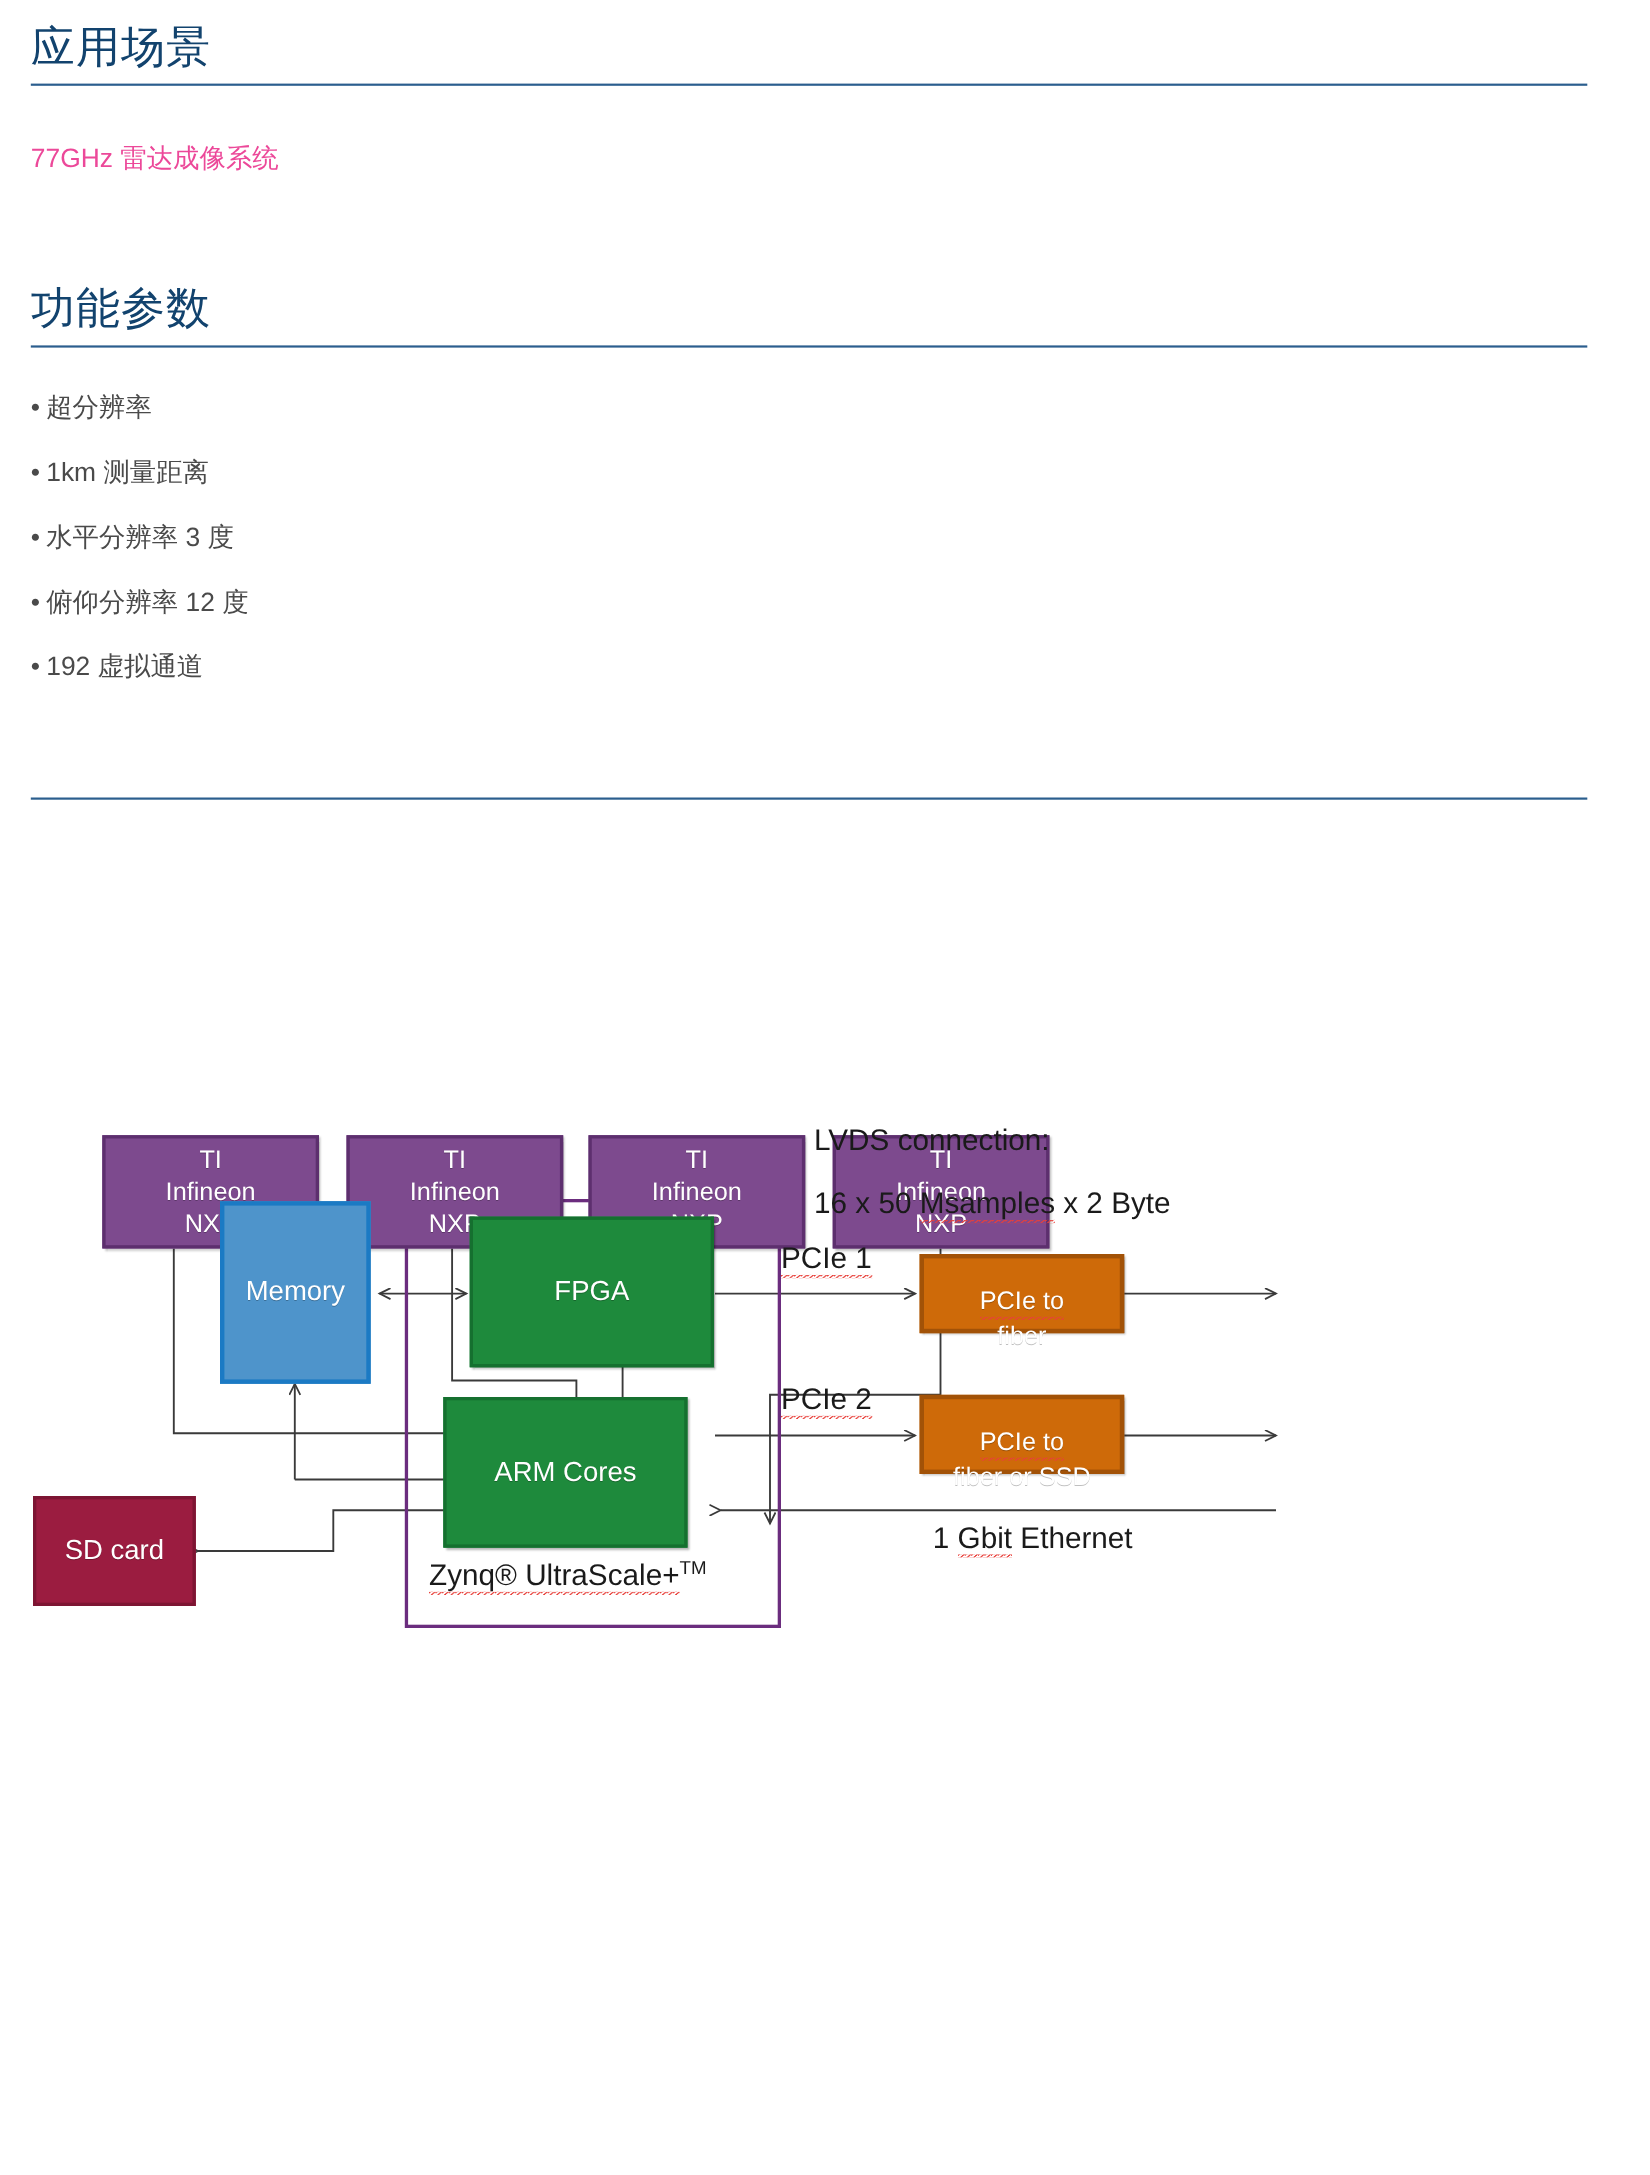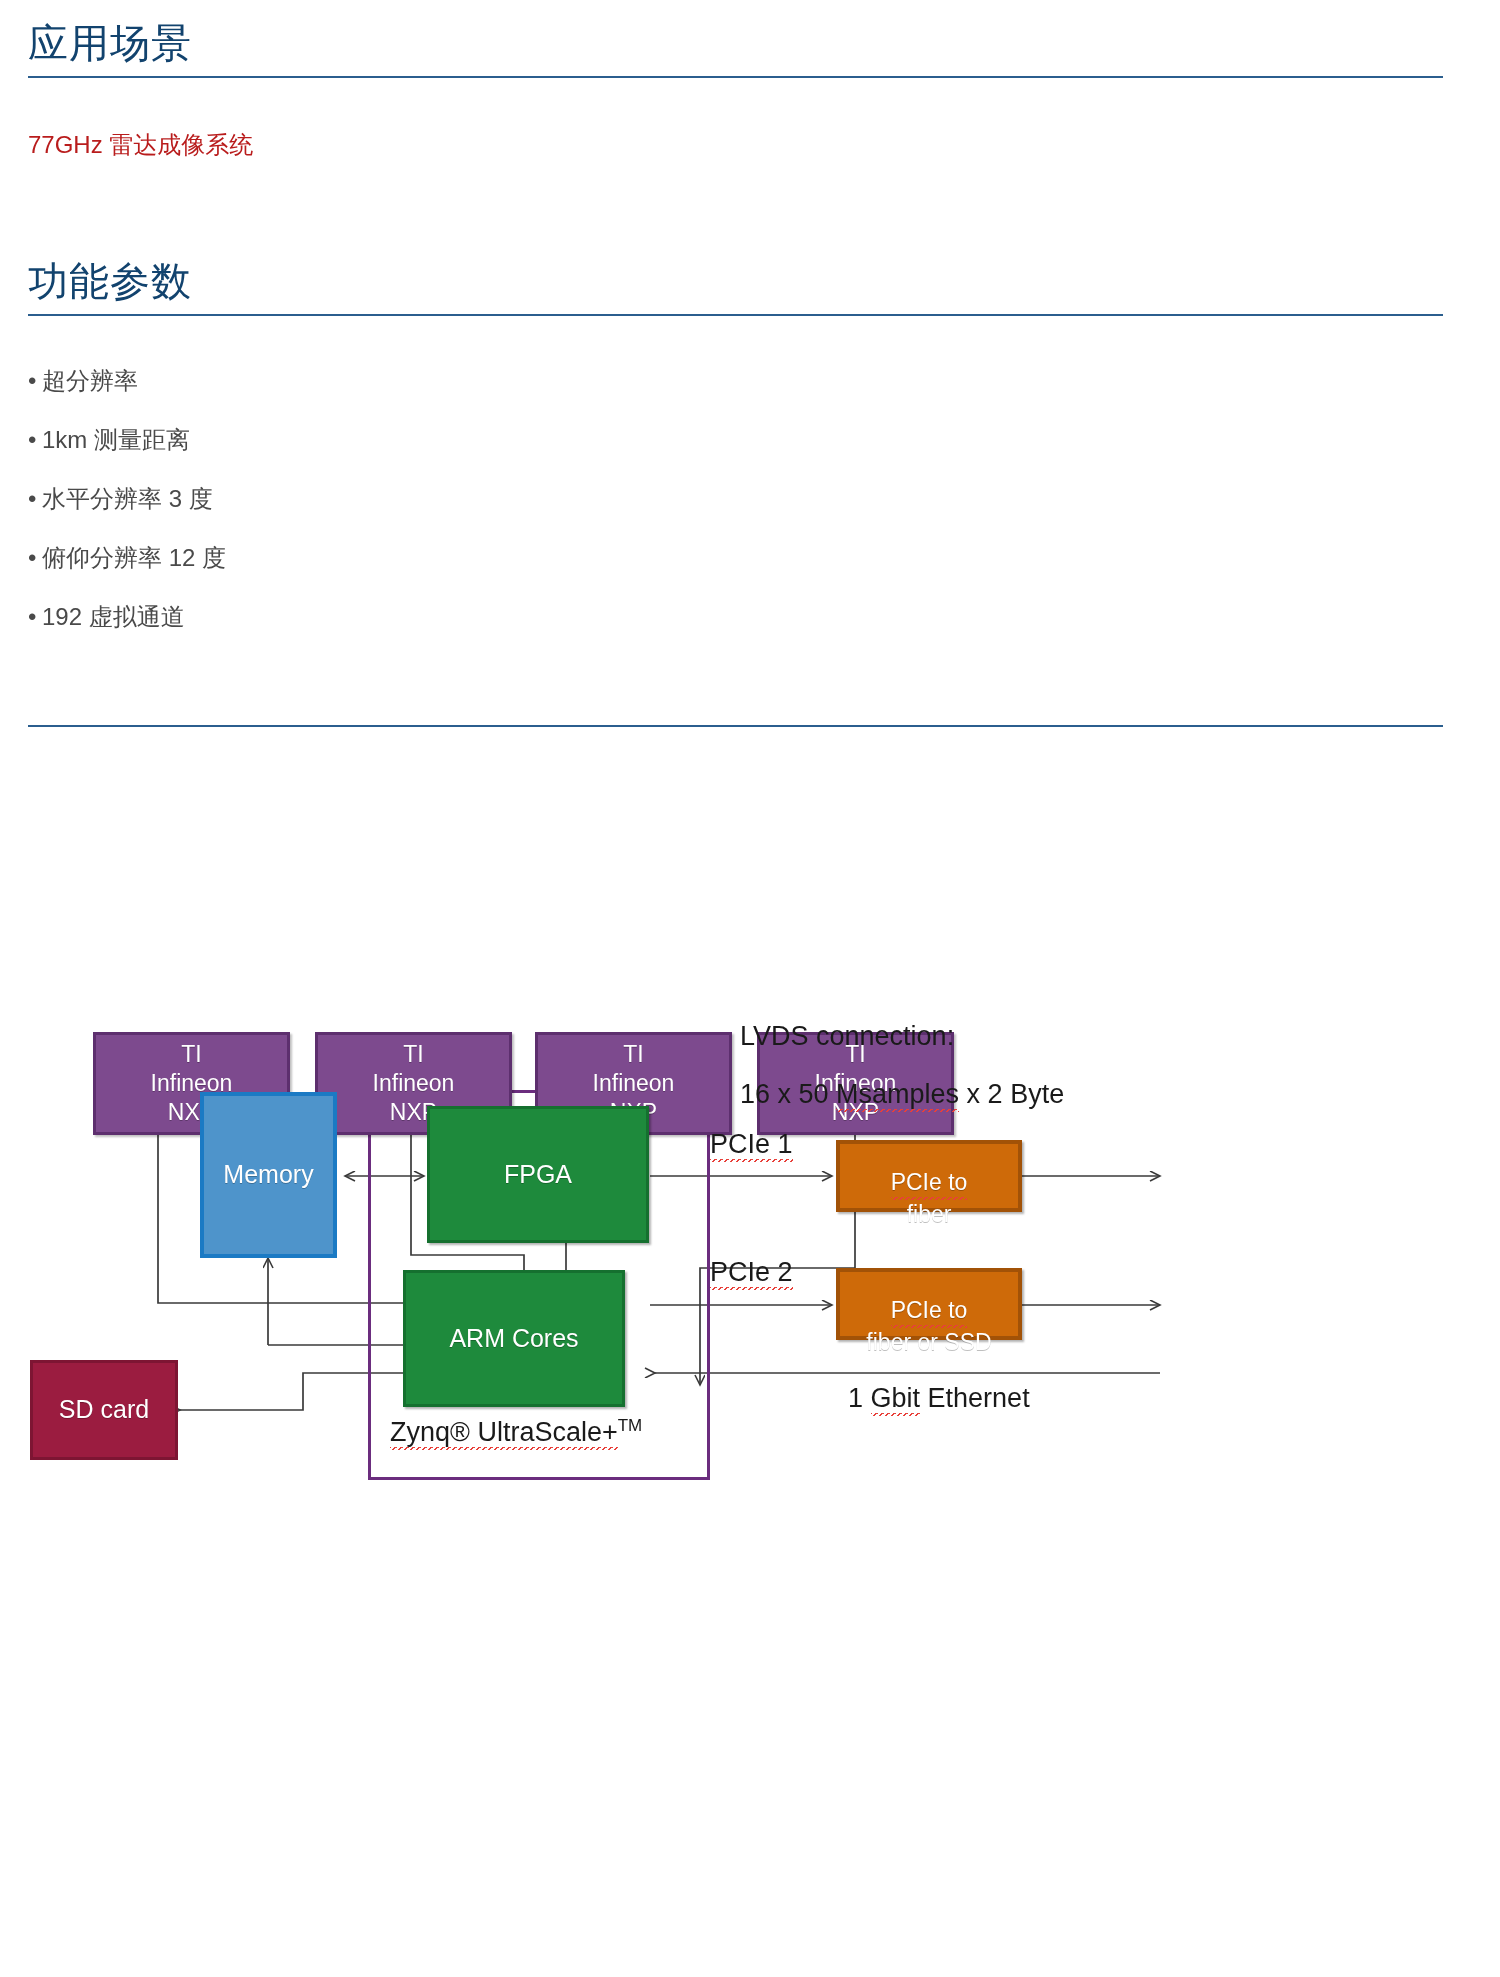--- a/index.html
+++ b/index.html
@@ -23,21 +23,21 @@
     line-height:1.15;
     white-space:nowrap;
   }
   .sec-rule{
     margin-top:10px;
     border-bottom:2px solid #2b5e8e;
     width:1415px;
   }
   .body-text{
     font-size:24px;
-    color:#b91c1c;
+    color:#ec4899;
     line-height:1.4;
   }
   .bullets{margin:0;padding:0;list-style:none;}
   .bullets li{
     font-size:24px;
     color:#4a4a4a;
     line-height:1.25;
     margin-bottom:29px;
     white-space:nowrap;
   }
@@ -124,21 +124,21 @@
   <div class="section" style="top:20px;">
     <div class="sec-title">应用场景</div>
     <div class="sec-rule"></div>
   </div>
   <div class="body-text" style="position:absolute;left:28px;top:128px;">77GHz 雷达成像系统</div>
 
   <div class="section" style="top:258px;">
     <div class="sec-title">功能参数</div>
     <div class="sec-rule"></div>
   </div>
-  <ul class="bullets" style="position:absolute;left:28px;top:366px;">
+  <ul class="bullets" style="position:absolute;left:28px;top:356px;">
     <li><span class="dot">•</span><span>超分辨率</span></li>
     <li><span class="dot">•</span><span>1km 测量距离</span></li>
     <li><span class="dot">•</span><span>水平分辨率 3 度</span></li>
     <li><span class="dot">•</span><span>俯仰分辨率 12 度</span></li>
     <li><span class="dot">•</span><span>192 虚拟通道</span></li>
   </ul>
 
   <div class="section" style="top:715px;">
     <div class="sec-rule"></div>
   </div>

